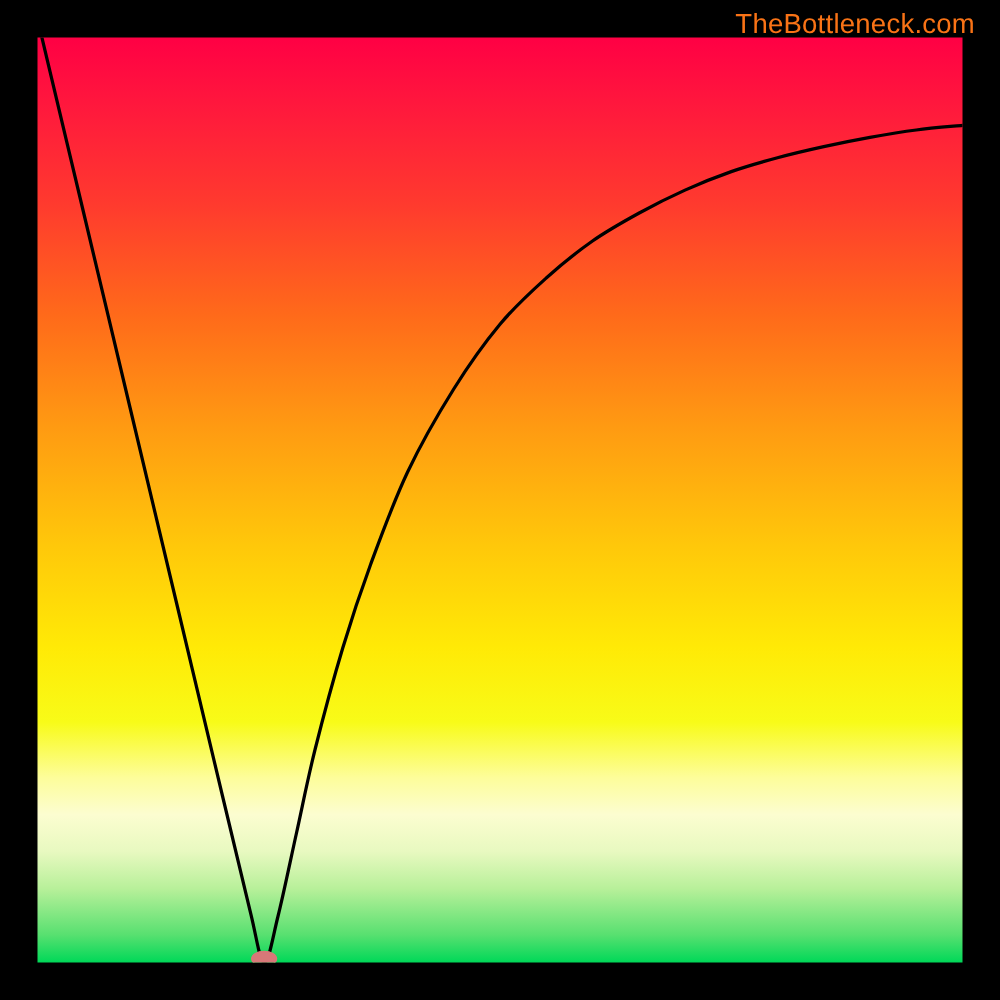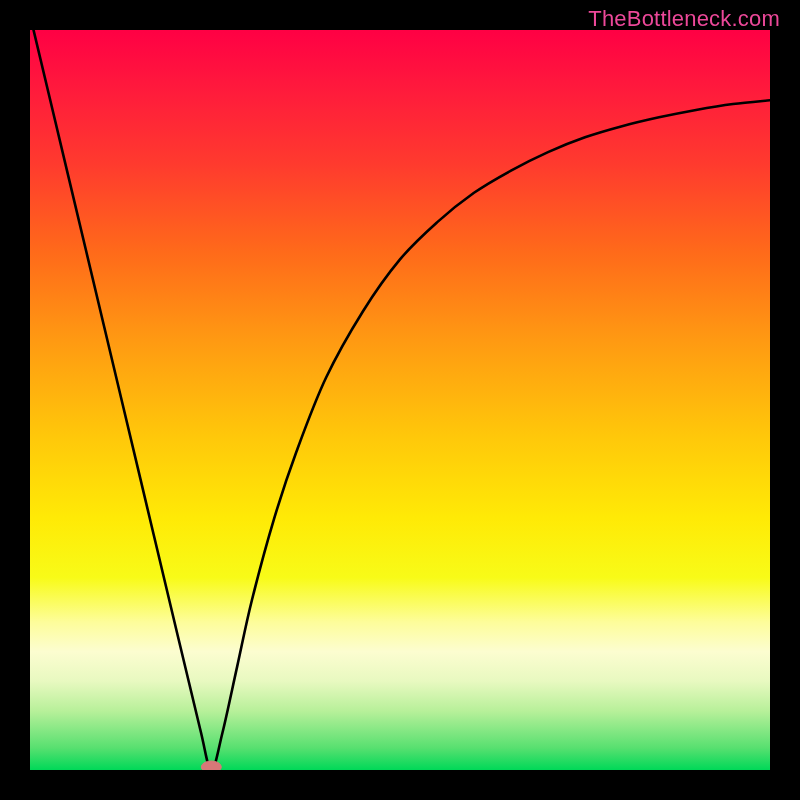--- a/index.html
+++ b/index.html
@@ -47,21 +47,21 @@
     position: absolute;
     left: 0;
     top: 0;
   }
   .attribution {
     position: absolute;
     top: 6px;
     right: 20px;
     font-size: 22px;
     font-weight: 500;
-    color: #ec4899;
+    color: #f97316;
     letter-spacing: 0.2px;
   }
 </style>
 </head>
 <body>
 
 <div class="attribution">TheBottleneck.com</div>
 
 <div class="frame">
   <div class="plot-bg"></div>

